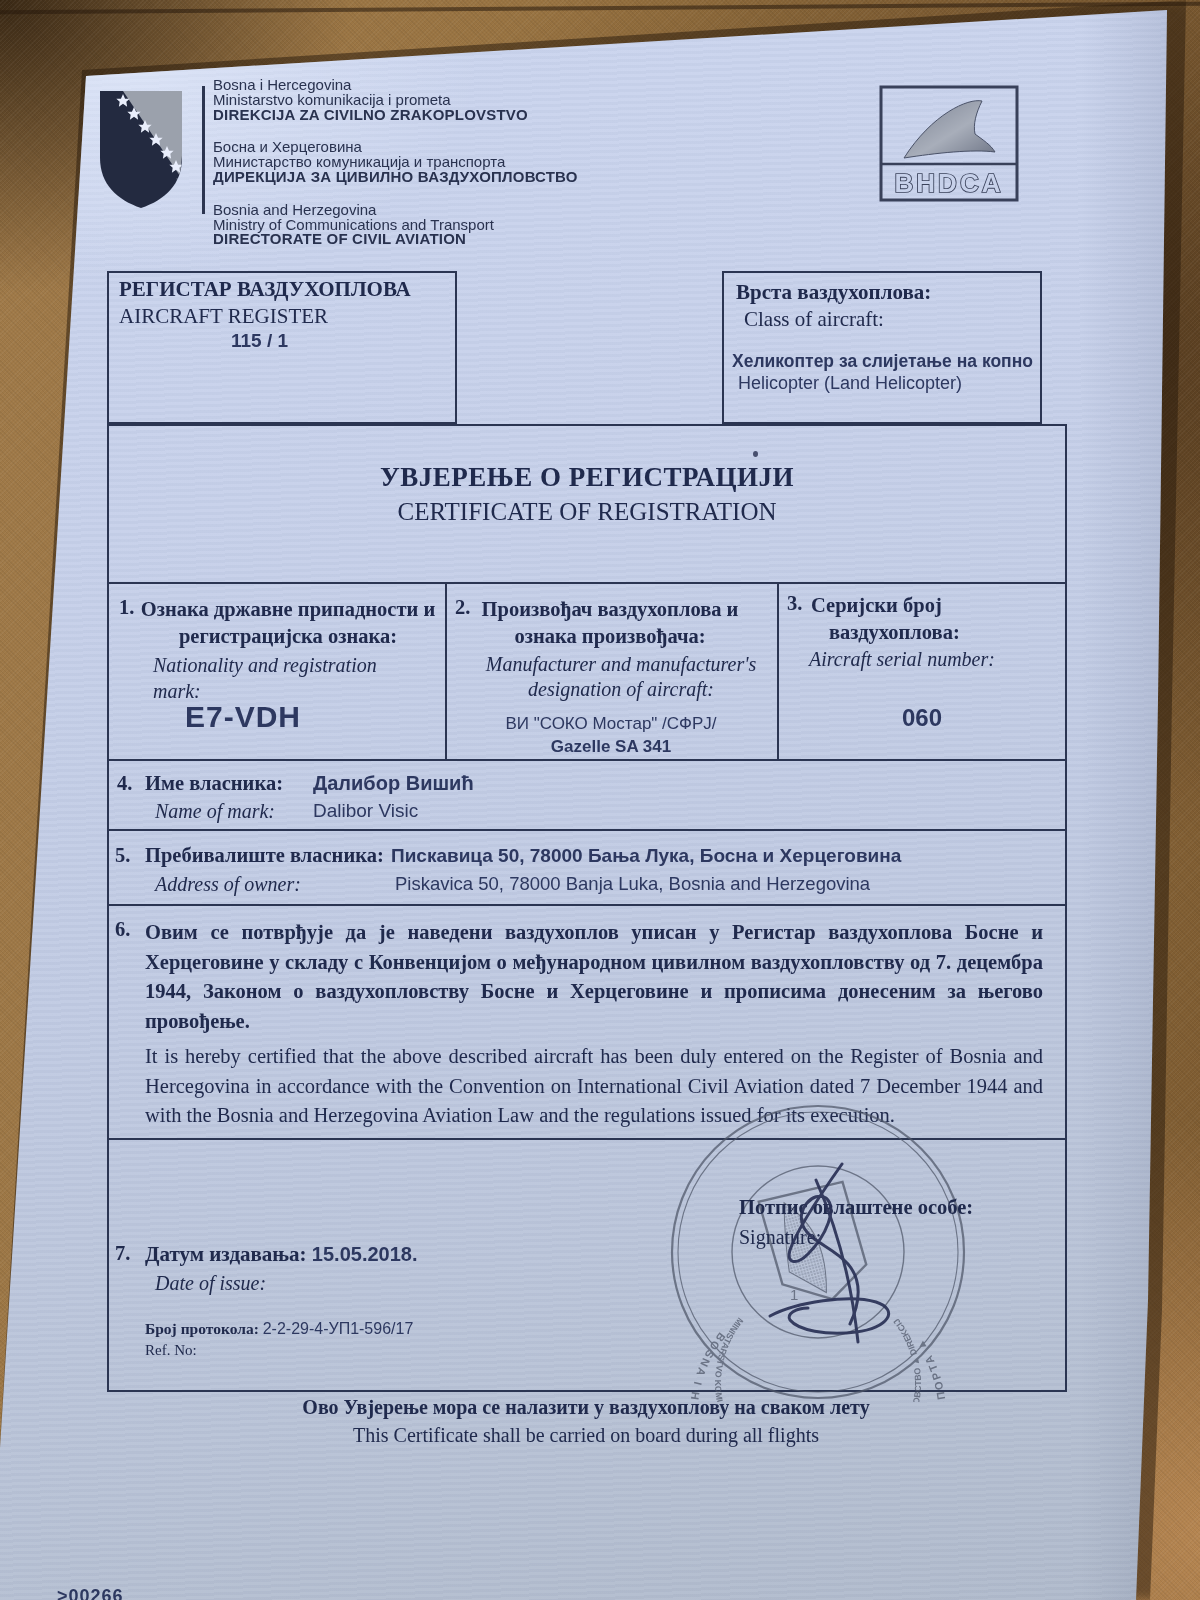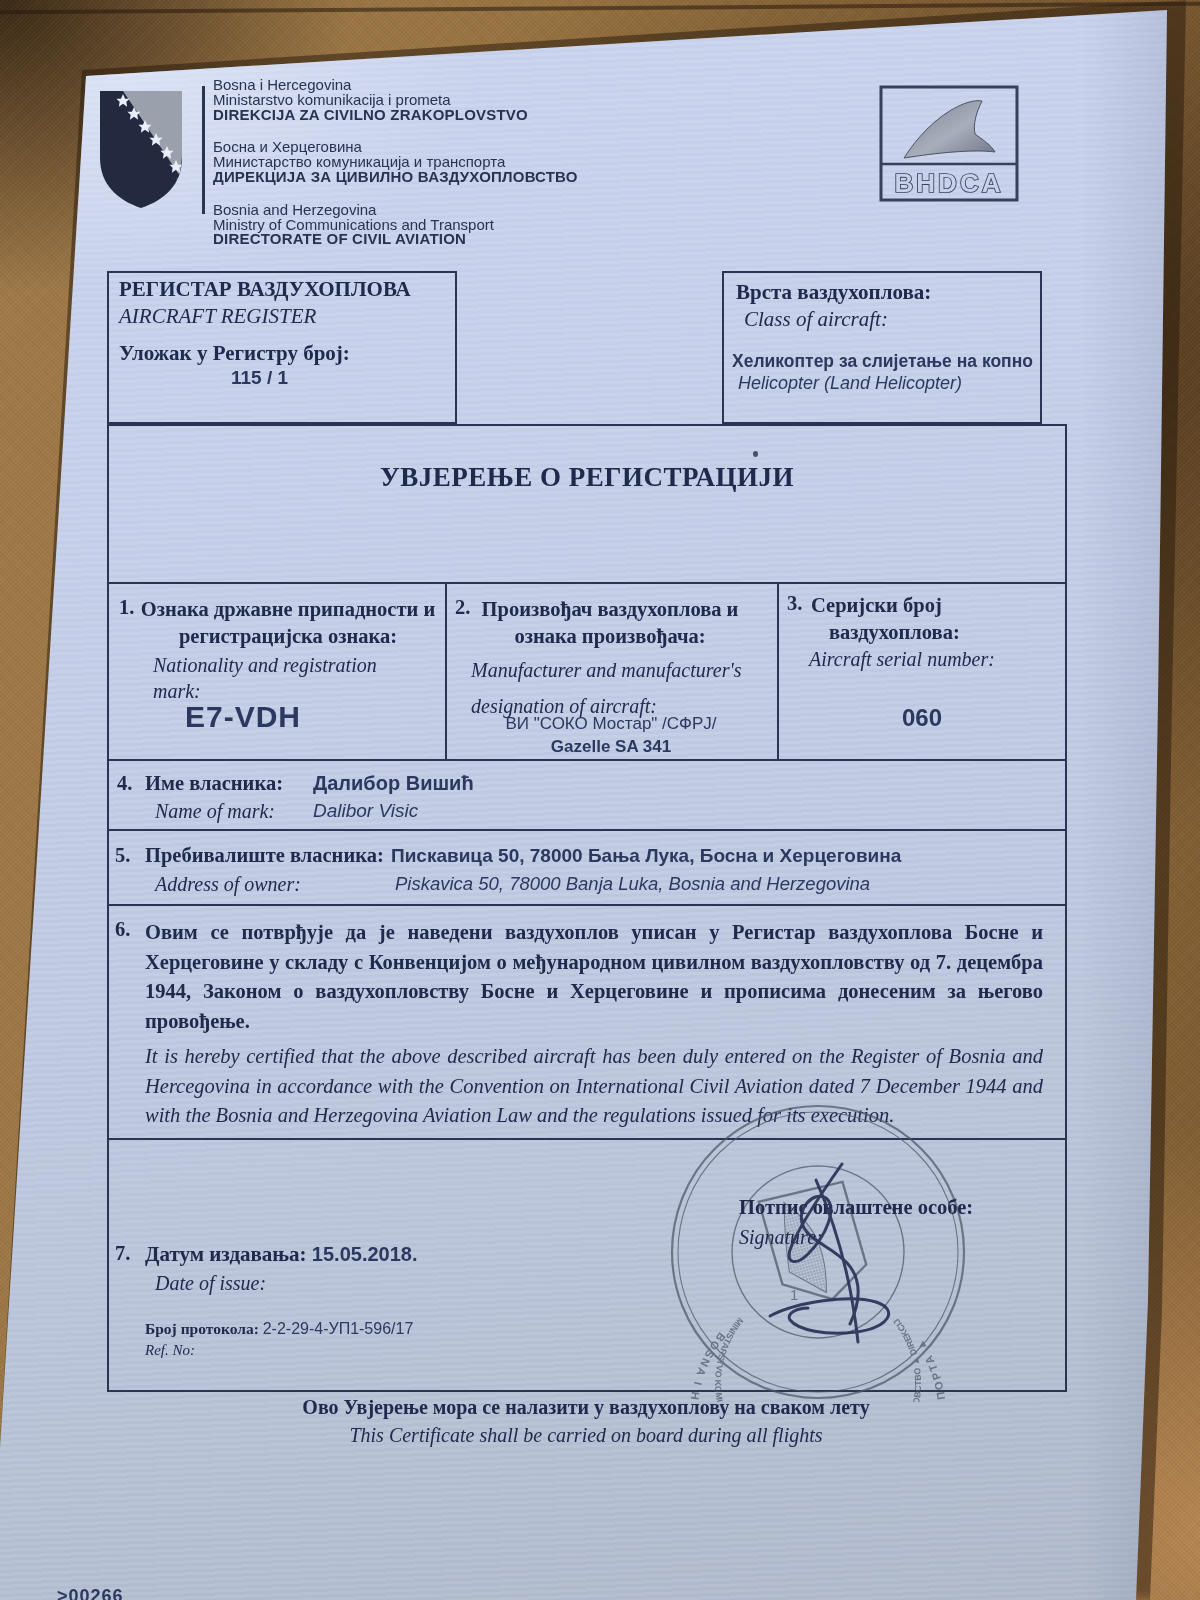--- a/index.html
+++ b/index.html
@@ -21,21 +21,21 @@
   .paper{position:absolute;inset:0;
       clip-path:polygon(86px 76px,1167px 10px,1158px 700px,1148px 1300px,1136px 1600px,0px 1600px,0px 1448px);
       background:
         linear-gradient(90deg,transparent 90%,rgba(60,72,104,.16) 99%),
         radial-gradient(600px 360px at 10% 4%, rgba(236,242,255,.5) 0%, rgba(236,242,255,0) 60%),
         repeating-linear-gradient(178deg,rgba(255,255,255,.03) 0 3px,rgba(22,32,64,.022) 3px 6px),
         linear-gradient(168deg,#ccd6ef 0%,#c7d1ea 30%,#c1cbe3 55%,#b9c3d7 80%,#b0bacb 100%);}
   .abs{position:absolute;}
   .ink{color:#202a4d;}
   .b{font-weight:bold;}
-  .i{font-style:italic;}
+  .i{}
   .sans{font-family:"Liberation Sans","DejaVu Sans",sans-serif;}
   
   .hdr-text{left:213px;top:78px;width:560px;font-family:"Liberation Sans","DejaVu Sans",sans-serif;
       font-size:15px;line-height:14.8px;color:#29324f;}
   .hdr-text div{white-space:nowrap;}
   .hdr-text div:nth-child(3),.hdr-text div:nth-child(6),.hdr-text div:nth-child(9){font-weight:bold;letter-spacing:.2px;}
   .hdr-text div:nth-child(4),.hdr-text div:nth-child(7){margin-top:18px;}
   .hdr-bar{left:202px;top:86px;width:3px;height:128px;background:#2c3550;}
   
   .box{border:2.5px solid #2b3552;box-sizing:border-box;color:#202a4d;}
@@ -110,50 +110,50 @@
       </defs>
       <rect x="3" y="3" width="136" height="113" fill="none" stroke="#39415a" stroke-width="3"></rect>
       <path d="M 26,74 C 54,30 90,14 104,17 C 98,29 95,40 97,50 C 105,56 113,61 117,68 C 95,65 58,69 26,74 Z" fill="url(#swoosh)" stroke="#4a5268" stroke-width="1"></path>
       <line x1="3" y1="80" x2="139" y2="80" stroke="#39415a" stroke-width="2.5"></line>
       <text x="71" y="108" text-anchor="middle" style="font-family:'Liberation Sans','DejaVu Sans',sans-serif;font-weight:bold;font-size:26px;letter-spacing:3px;" fill="#c7d1ea" stroke="#39415a" stroke-width="1.7" paint-order="stroke">BHDCA</text>
     </svg>
 
     <div class="abs box box-register">
       <div class="b t21">РЕГИСТАР ВАЗДУХОПЛОВА</div>
       <div class="i t21">AIRCRAFT REGISTER</div>
-      <div class="b t21" style="margin-top:10px;">Уложак у Регистру број:</div>
       <div class="sans b val" style="font-size:19px;margin-left:112px;line-height:22px;">115 / 1</div>
     </div>
 
     <div class="abs box box-class">
       <div class="b t21">Врста ваздухоплова:</div>
       <div class="i t21" style="margin-left:8px;">Class of aircraft:</div>
       <div class="sans b val nowrap" style="font-size:17.5px;margin-top:16px;margin-left:-4px;line-height:24px;">Хеликоптер за слијетање на копно</div>
       <div class="sans i nowrap" style="font-size:18px;margin-left:2px;color:#2d3860;">Helicopter (Land Helicopter)</div>
     </div>
 
     <div class="abs tbl">
       <div class="hline" style="top:156px;"></div>
       <div class="hline" style="top:333px;"></div>
       <div class="hline" style="top:403px;"></div>
       <div class="hline" style="top:478px;"></div>
       <div class="hline" style="top:712px;"></div>
       <div class="vline" style="left:336px;"></div>
       <div class="vline" style="left:668px;"></div>
 
       <div class="abs b" style="left:0;top:36px;width:100%;text-align:center;font-size:27px;letter-spacing:.5px;">УВЈЕРЕЊЕ О РЕГИСТРАЦИЈИ</div>
+      <div class="abs i" style="left:0;top:72px;width:100%;text-align:center;font-size:25px;">CERTIFICATE OF REGISTRATION</div>
 
       <div class="abs cellnum" style="left:10px;top:170px;">1.</div>
       <div class="abs lbl" style="left:30px;top:170px;width:298px;text-align:center;line-height:27px;">Ознака државне припадности и регистрацијска ознака:</div>
       <div class="abs itl" style="left:44px;top:226px;width:240px;line-height:26px;">Nationality and registration mark:</div>
       <div class="abs sans b val" style="left:0;top:274px;width:268px;text-align:center;font-size:30px;letter-spacing:1px;">E7-VDH</div>
 
       <div class="abs cellnum" style="left:346px;top:170px;">2.</div>
       <div class="abs lbl" style="left:356px;top:170px;width:290px;text-align:center;line-height:27px;">Произвођач ваздухоплова и ознака произвођача:</div>
-      <div class="abs itl" style="left:362px;top:226px;width:300px;line-height:36px;">Manufacturer and manufacturer's designation of aircraft:</div>
+      <div class="abs itl" style="left:362px;top:226px;width:300px;line-height:25px;text-align:center;">Manufacturer and manufacturer's designation of aircraft:</div>
       <div class="abs sans val" style="left:336px;top:288px;width:332px;text-align:center;font-size:17px;">ВИ "СОКО Мостар" /СФРЈ/</div>
       <div class="abs sans b val" style="left:336px;top:311px;width:332px;text-align:center;font-size:17px;">Gazelle SA 341</div>
 
       <div class="abs cellnum" style="left:678px;top:166px;">3.</div>
       <div class="abs lbl" style="left:702px;top:166px;width:200px;line-height:27px;padding-left:18px;text-indent:-18px;">Серијски број ваздухоплова:</div>
       <div class="abs itl" style="left:700px;top:222px;width:250px;">Aircraft serial number:</div>
       <div class="abs sans b val" style="left:668px;top:278px;width:290px;text-align:center;font-size:24px;">060</div>
 
       <div class="abs cellnum" style="left:8px;top:346px;">4.</div>
       <div class="abs lbl" style="left:36px;top:346px;">Име власника:</div>

